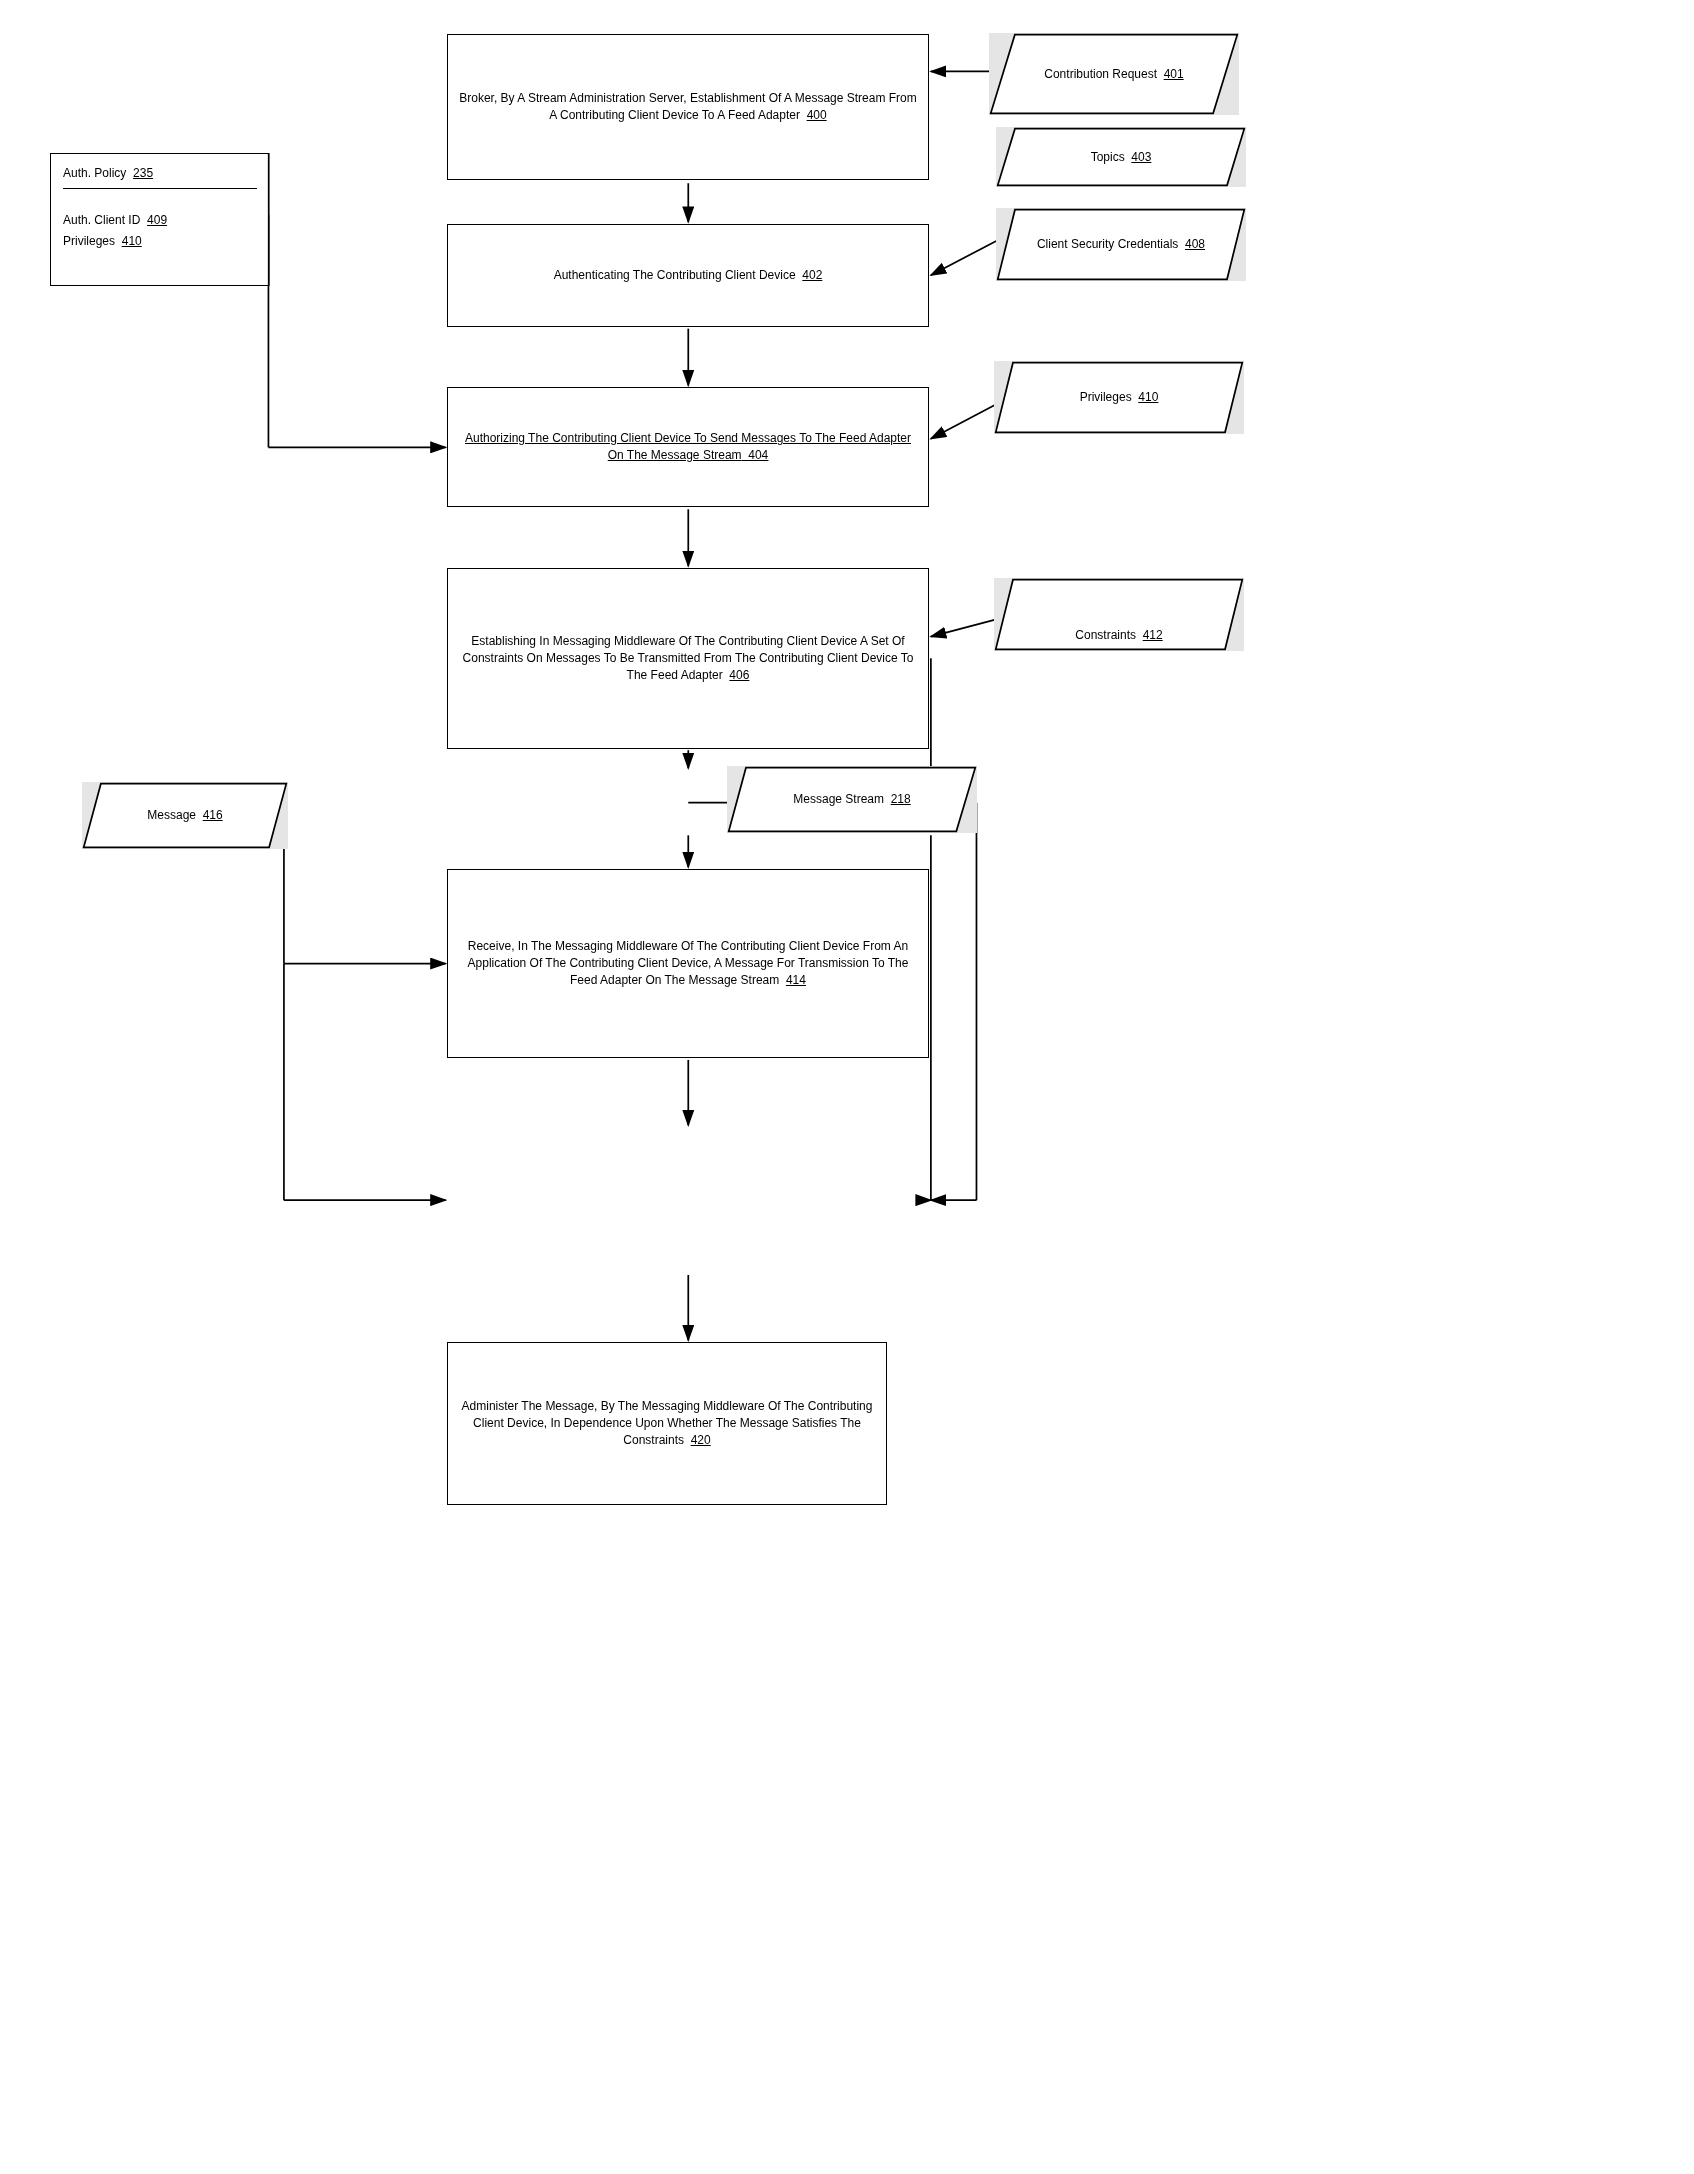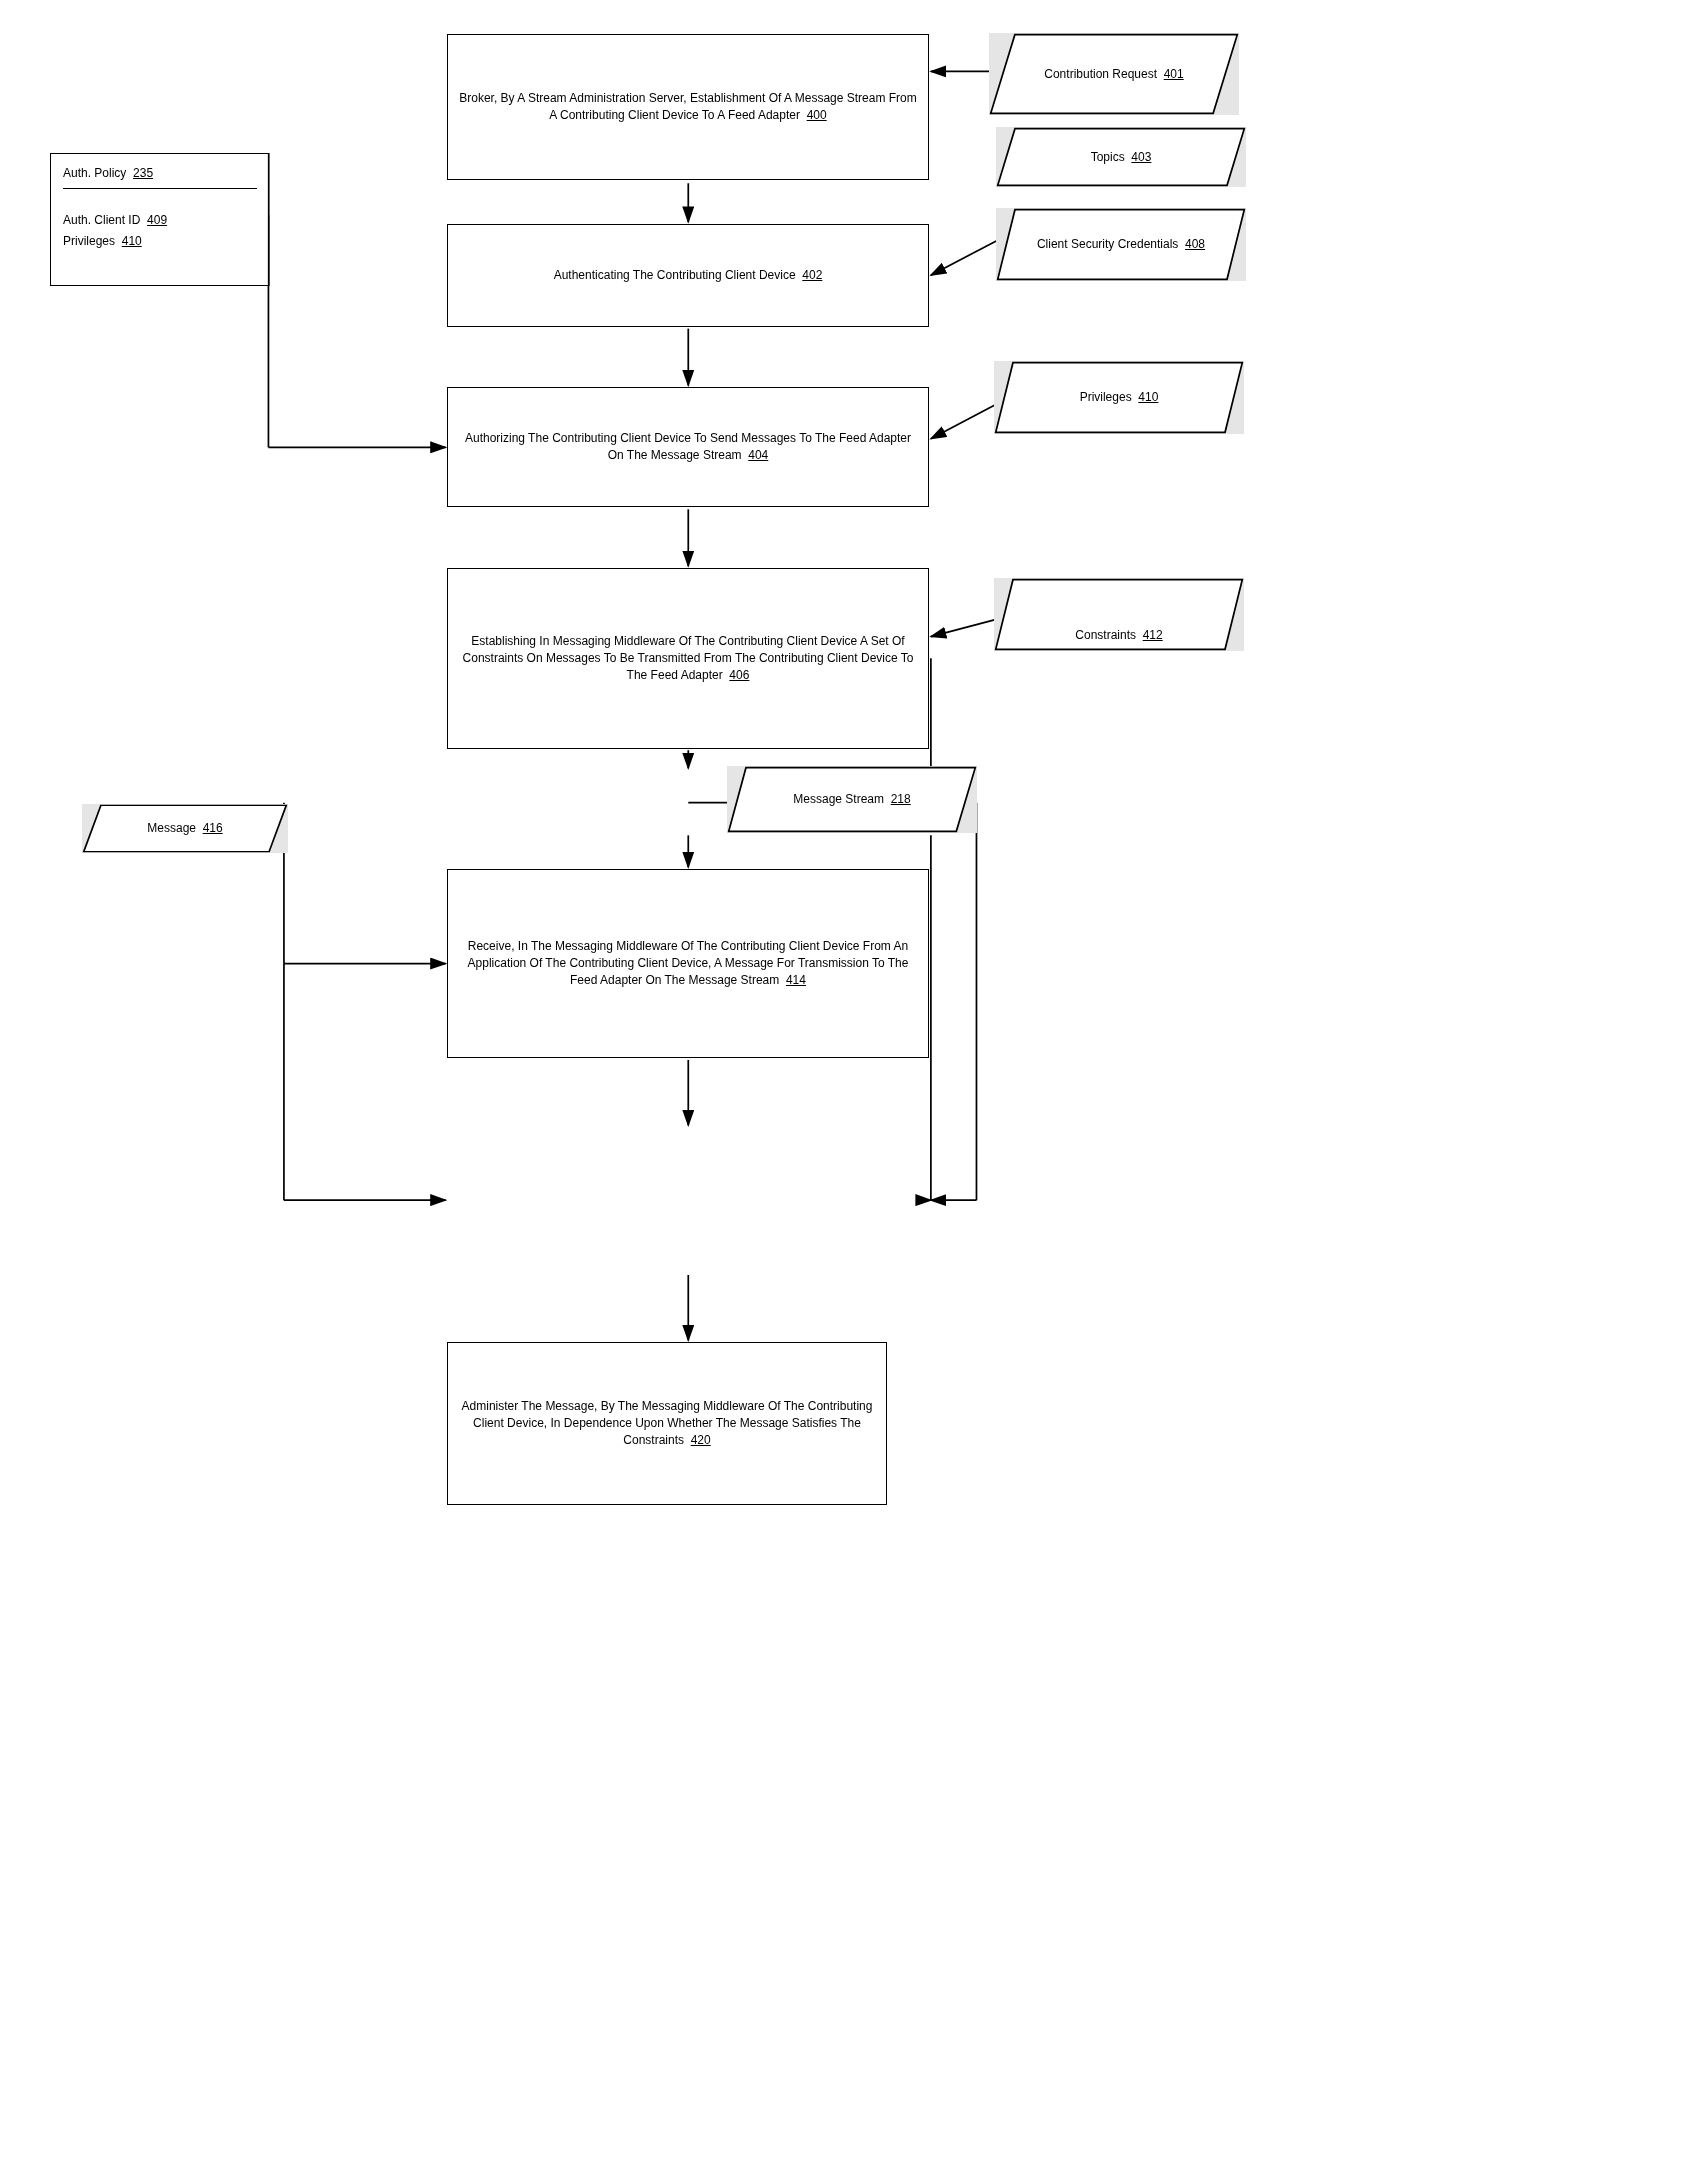--- a/index.html
+++ b/index.html
@@ -137,21 +137,21 @@
     </div>
   </div>
 
   <div class="rect-box" style="left:447px; top:224px; width:482px; height:103px;">
     <div>
       <span>Authenticating The Contributing Client Device</span>
       &nbsp;<span class="underline">402</span>
     </div>
   </div>
 
-  <div class="rect-box" style="left:447px; top:387px; width:482px; height:120px;">
+  <div class="rect-box" style="left:447px; top:387px; width:482px; height:120px;text-decoration:underline;">
     <div>
       <span>Authorizing The Contributing Client Device To Send Messages To The Feed Adapter On The Message Stream</span>
       &nbsp;<span class="underline">404</span>
     </div>
   </div>
 
   <div class="rect-box" style="left:447px; top:568px; width:482px; height:181px;">
     <div>
       <span>Establishing In Messaging Middleware Of The Contributing Client Device A Set Of Constraints On Messages To Be Transmitted From The Contributing Client Device To The Feed Adapter</span>
       &nbsp;<span class="underline">406</span>
@@ -216,21 +216,21 @@
   <div class="parallelogram" style="left:994px; top:578px; width:250px; height:73px;align-items:flex-end;">
     <svg viewBox="0 0 290 85" preserveAspectRatio="none">
       <polygon points="22,2 288,2 268,83 2,83" fill="white" stroke="black" stroke-width="2"></polygon>
     </svg>
     <div class="para-text">
       <span>Constraints</span>
       &nbsp;<span class="underline">412</span>
     </div>
   </div>
 
-  <div class="parallelogram" style="left:82px; top:804px; width:206px; height:49px;">
+  <div class="parallelogram" style="left:82px; top:782px; width:206px; height:67px;">
     <svg viewBox="0 0 240 78" preserveAspectRatio="none">
       <polygon points="22,2 238,2 218,76 2,76" fill="white" stroke="black" stroke-width="2"></polygon>
     </svg>
     <div class="para-text">
       <span>Message</span>
       &nbsp;<span class="underline">416</span>
     </div>
   </div>
 
   <div class="parallelogram" style="left:727px; top:766px; width:250px; height:67px;">

